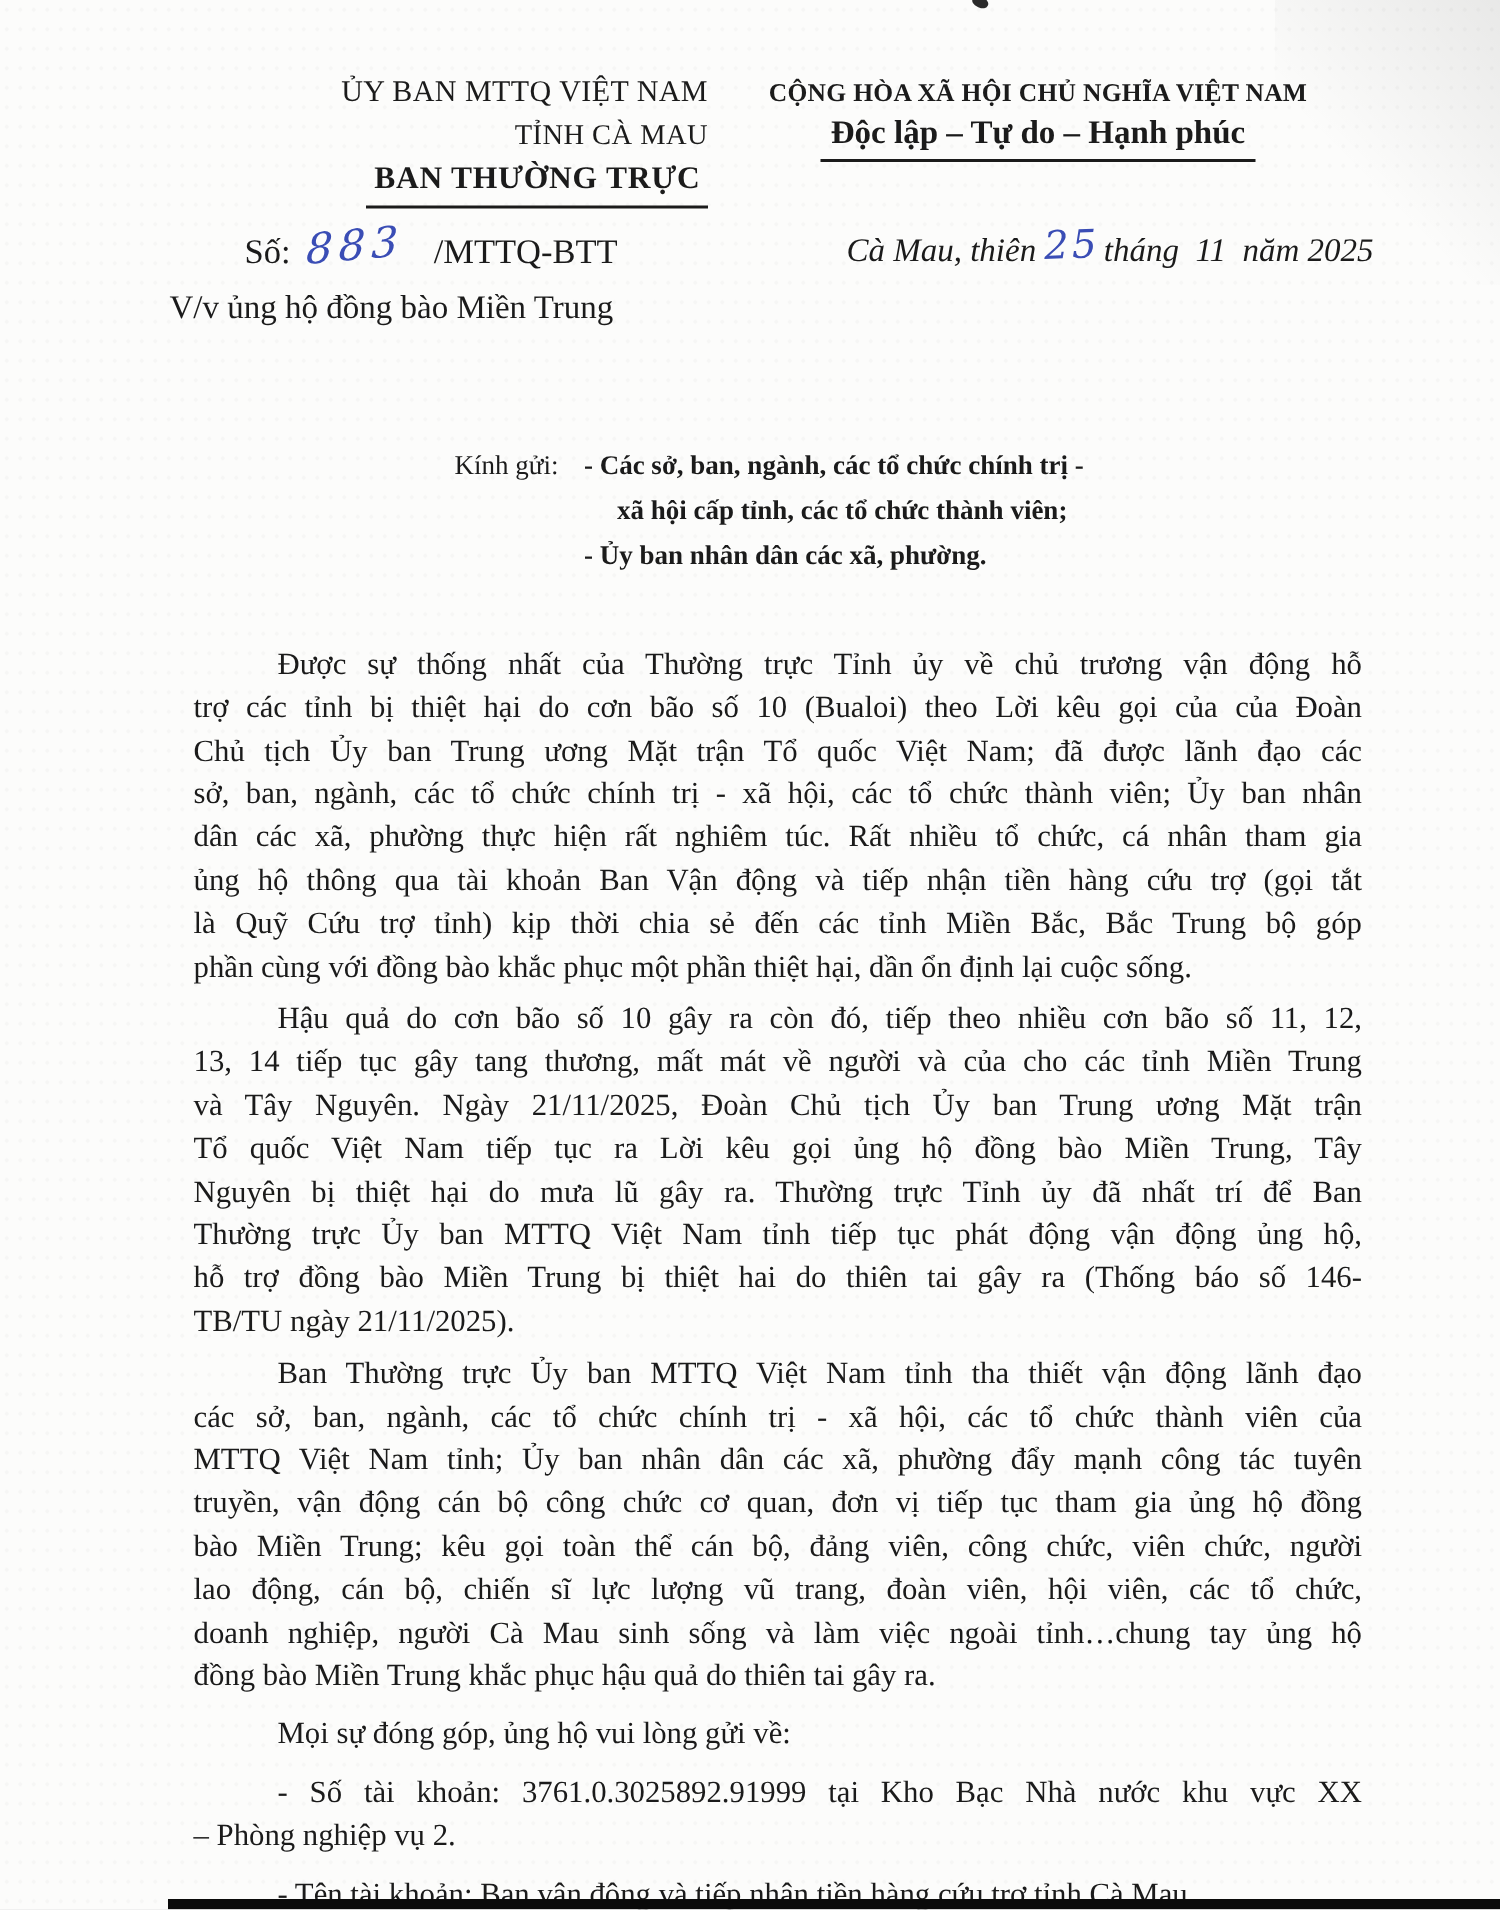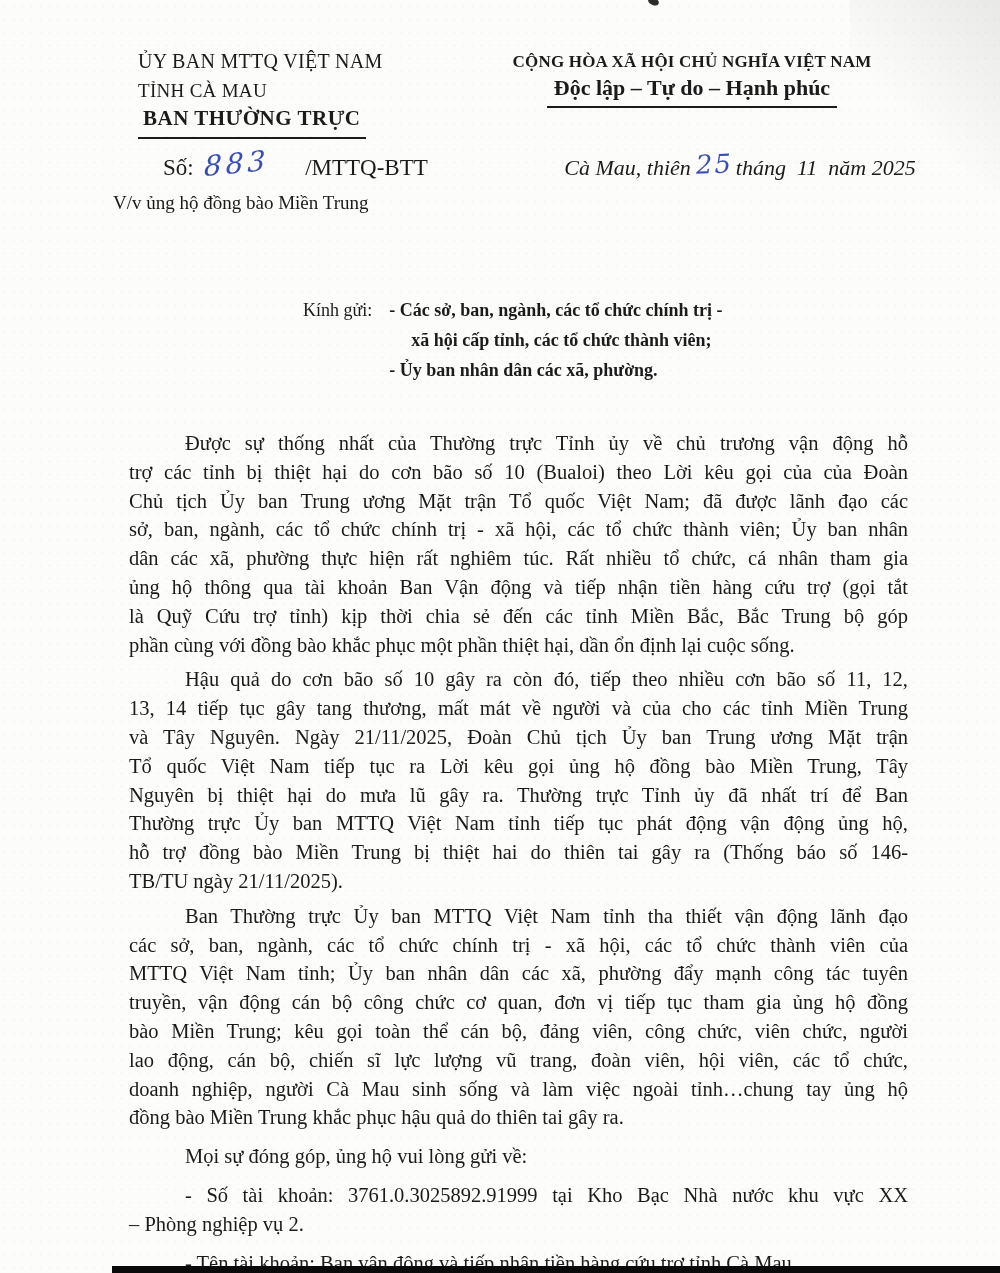--- a/index.html
+++ b/index.html
@@ -17,58 +17,58 @@
   .corner-shade{
     position:absolute;top:0;right:0;width:150px;height:190px;
     background:linear-gradient(225deg, rgba(0,0,0,0.08), rgba(0,0,0,0.0) 62%);
     pointer-events:none;
   }
   .ink-mark{
     position:absolute;left:648px;top:-2px;width:11px;height:7px;
     background:#2b2b2b;border-radius:45%;transform:rotate(24deg);
   }
   
-  .hdr-left{position:absolute;left:138px;top:50px;width:334px;text-align:left;}
+  .hdr-left{position:absolute;left:138px;top:50px;width:334px;text-align:right;}
   .hdr-left .l1{font-size:20px;letter-spacing:.3px;}
   .hdr-left .l2{font-size:19px;margin-top:7px;letter-spacing:.3px;}
   .hdr-left .l3{margin-top:4px;}
   .hdr-left .l3 span{
     display:inline-block;font-size:21px;font-weight:700;letter-spacing:.5px;
     border-bottom:2px solid #1b1b1b;padding:0 5px 6px 5px;
   }
   .hdr-right{position:absolute;left:452px;top:52px;width:480px;text-align:center;}
   .hdr-right .l1{font-size:17px;font-weight:700;letter-spacing:.2px;}
   .hdr-right .l2{margin-top:3px;}
   .hdr-right .l2 span{
     display:inline-block;font-size:22px;font-weight:700;
     border-bottom:2px solid #1b1b1b;padding:0 7px 5px 7px;
   }
   
   .doc-number{position:absolute;left:163px;top:149px;font-size:23px;white-space:nowrap;}
-  .doc-number .suffix{margin-left:28px;}
+  .doc-number .suffix{margin-left:12px;}
   .handwritten{
     color:#3a4db5;
     font-family:"DejaVu Serif",serif;
     font-style:italic;font-weight:400;
   }
   .doc-number .handwritten{
     display:inline-block;font-size:28px;letter-spacing:4px;
     transform:rotate(-5deg) skewX(-7deg);
     margin:0 8px 0 10px;position:relative;top:-2px;
   }
   .date-line{
     position:absolute;left:540px;top:151px;width:400px;text-align:center;
     font-style:italic;font-size:22px;white-space:nowrap;
   }
   .date-line .pre,.date-line .post{white-space:pre;}
   .date-line .handwritten{
     display:inline-block;font-size:26px;letter-spacing:2px;
     transform:rotate(-2deg);margin:0 3px 0 5px;position:relative;top:-2px;
   }
-  .subject{position:absolute;left:113px;top:192px;font-size:19px;}
+  .subject{position:absolute;left:113px;top:192px;font-size:22px;}
   
   .recipient{position:absolute;left:303px;top:295px;display:flex;font-size:18px;line-height:30px;}
   .recipient .label{flex:0 0 auto;margin-right:17px;}
   .recip-lines{font-weight:700;}
   .recip-lines .line{text-align:left;}
   .recip-lines .line:nth-child(2){margin-left:22px;}
   
   .body-text{position:absolute;left:113px;top:429px;width:795px;font-size:20.5px;}
   .para{margin:0 0 6px 16px;}
   .para .line{

